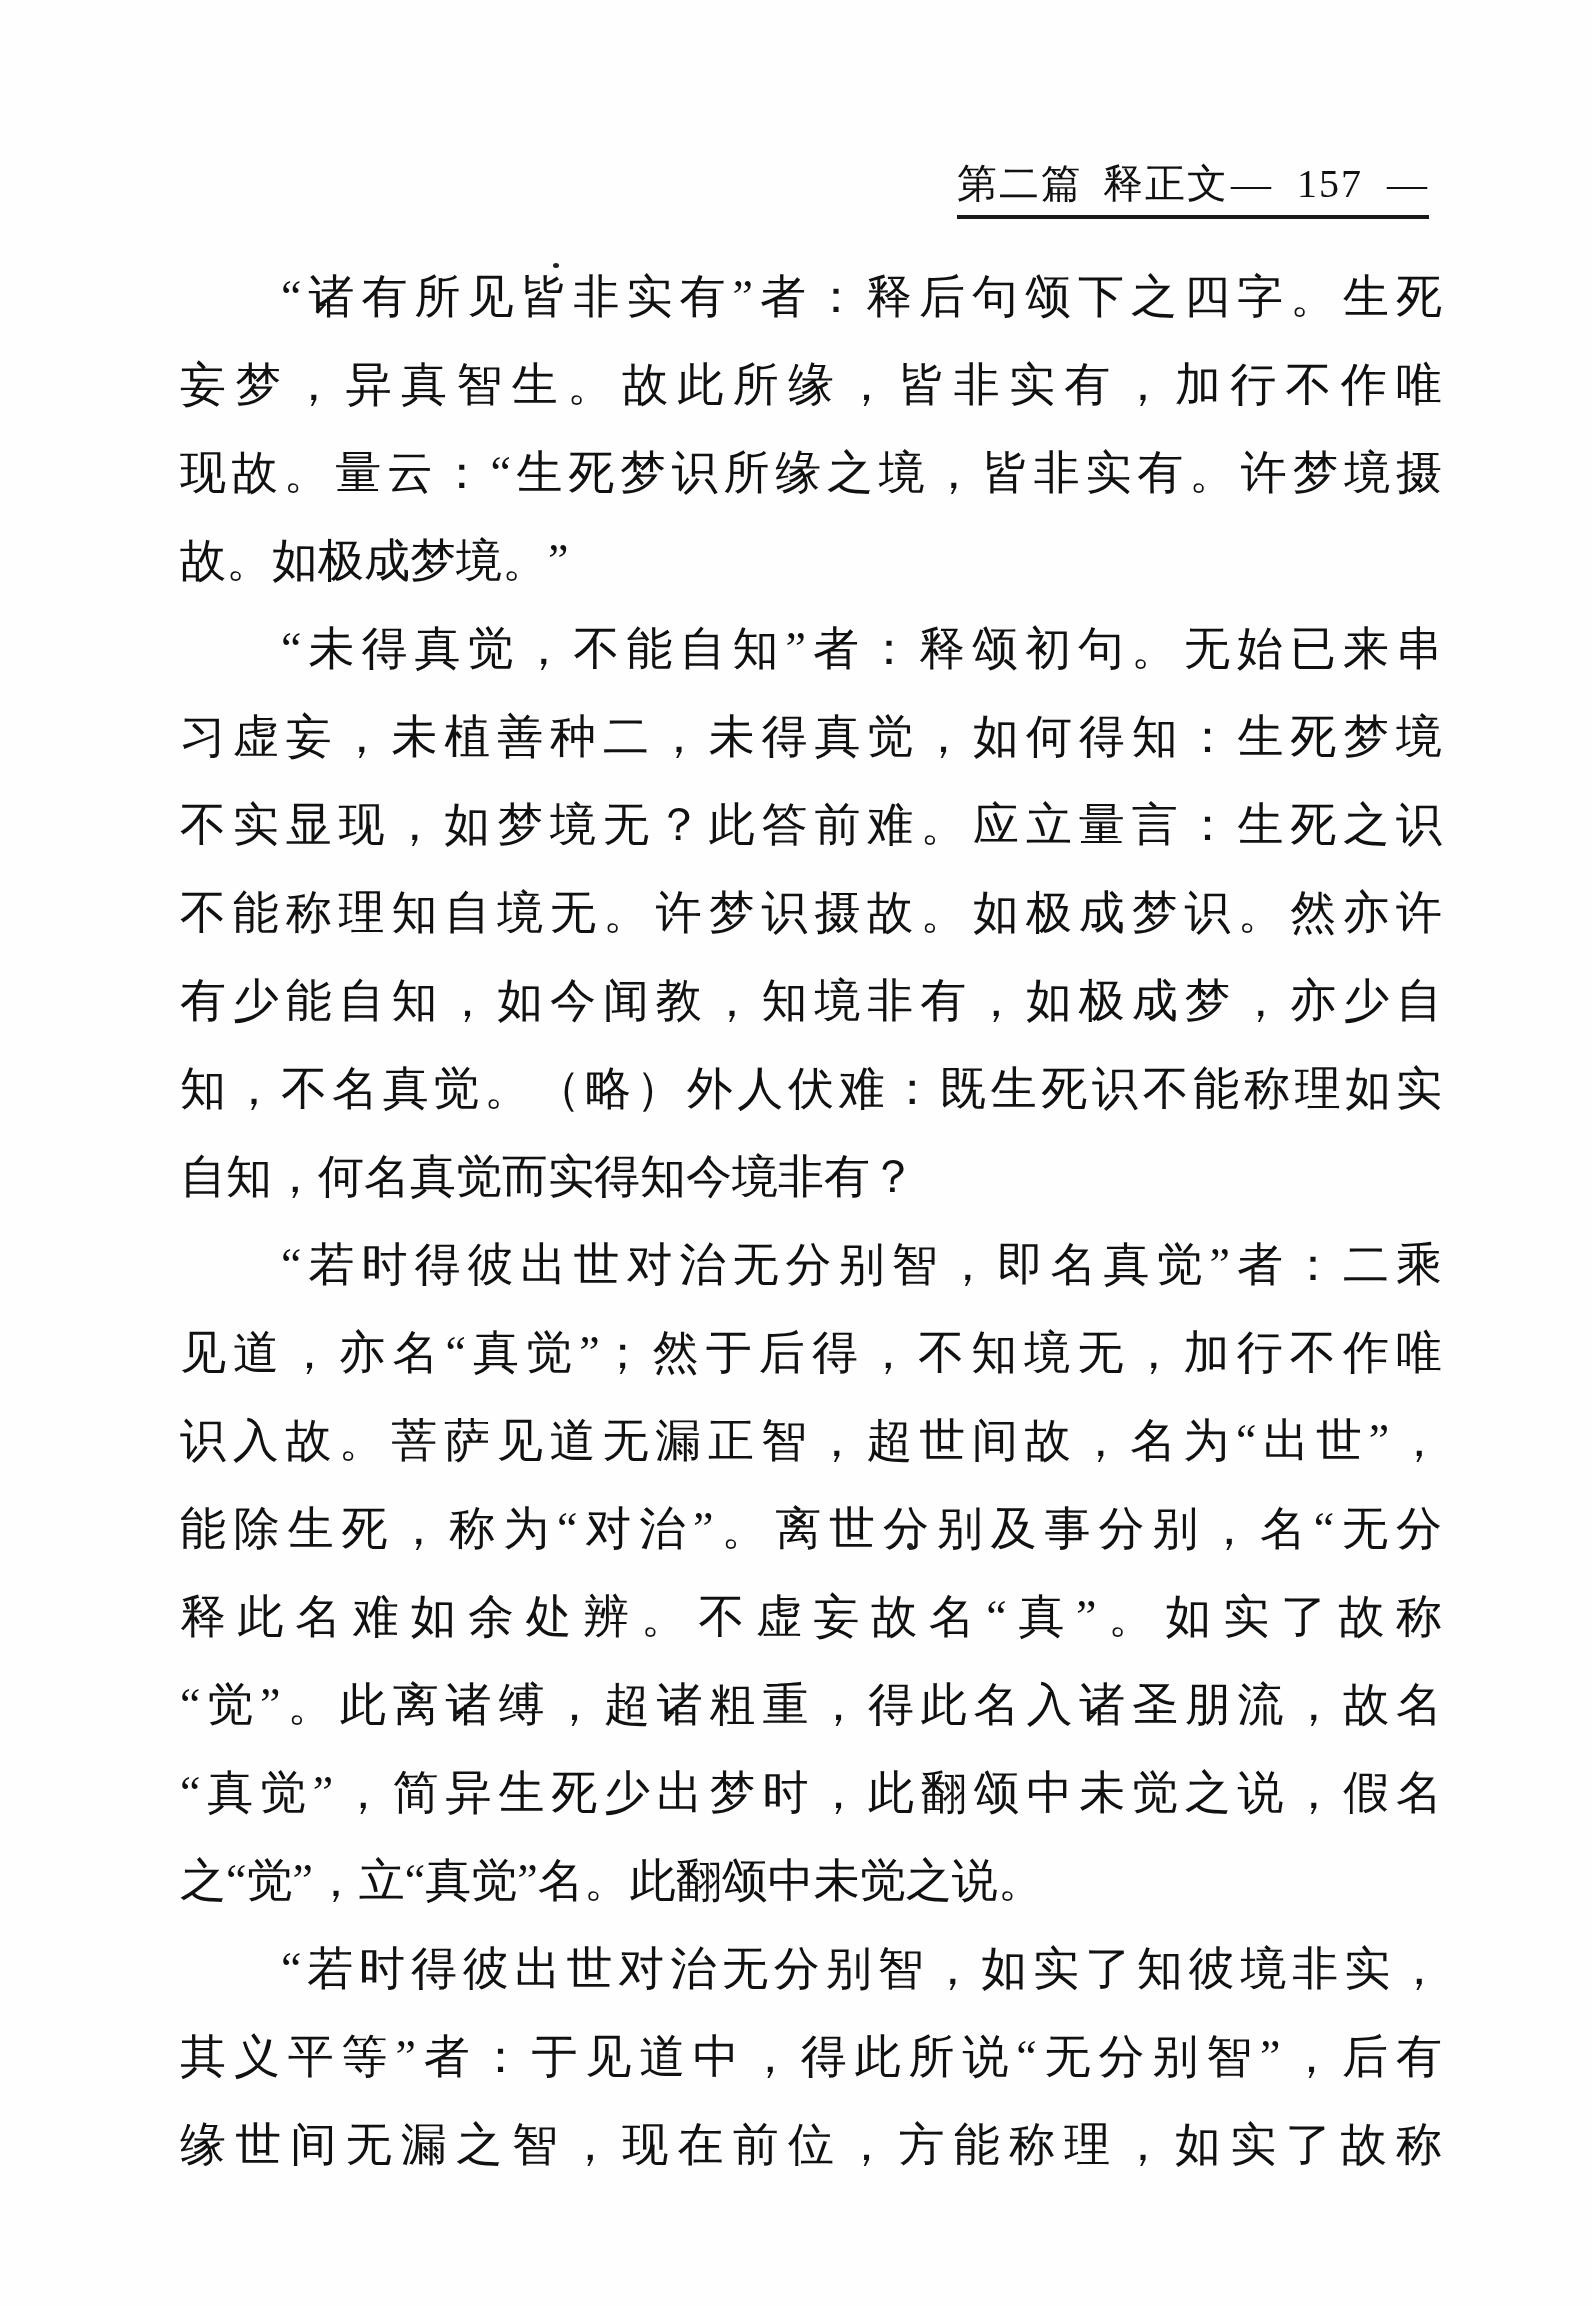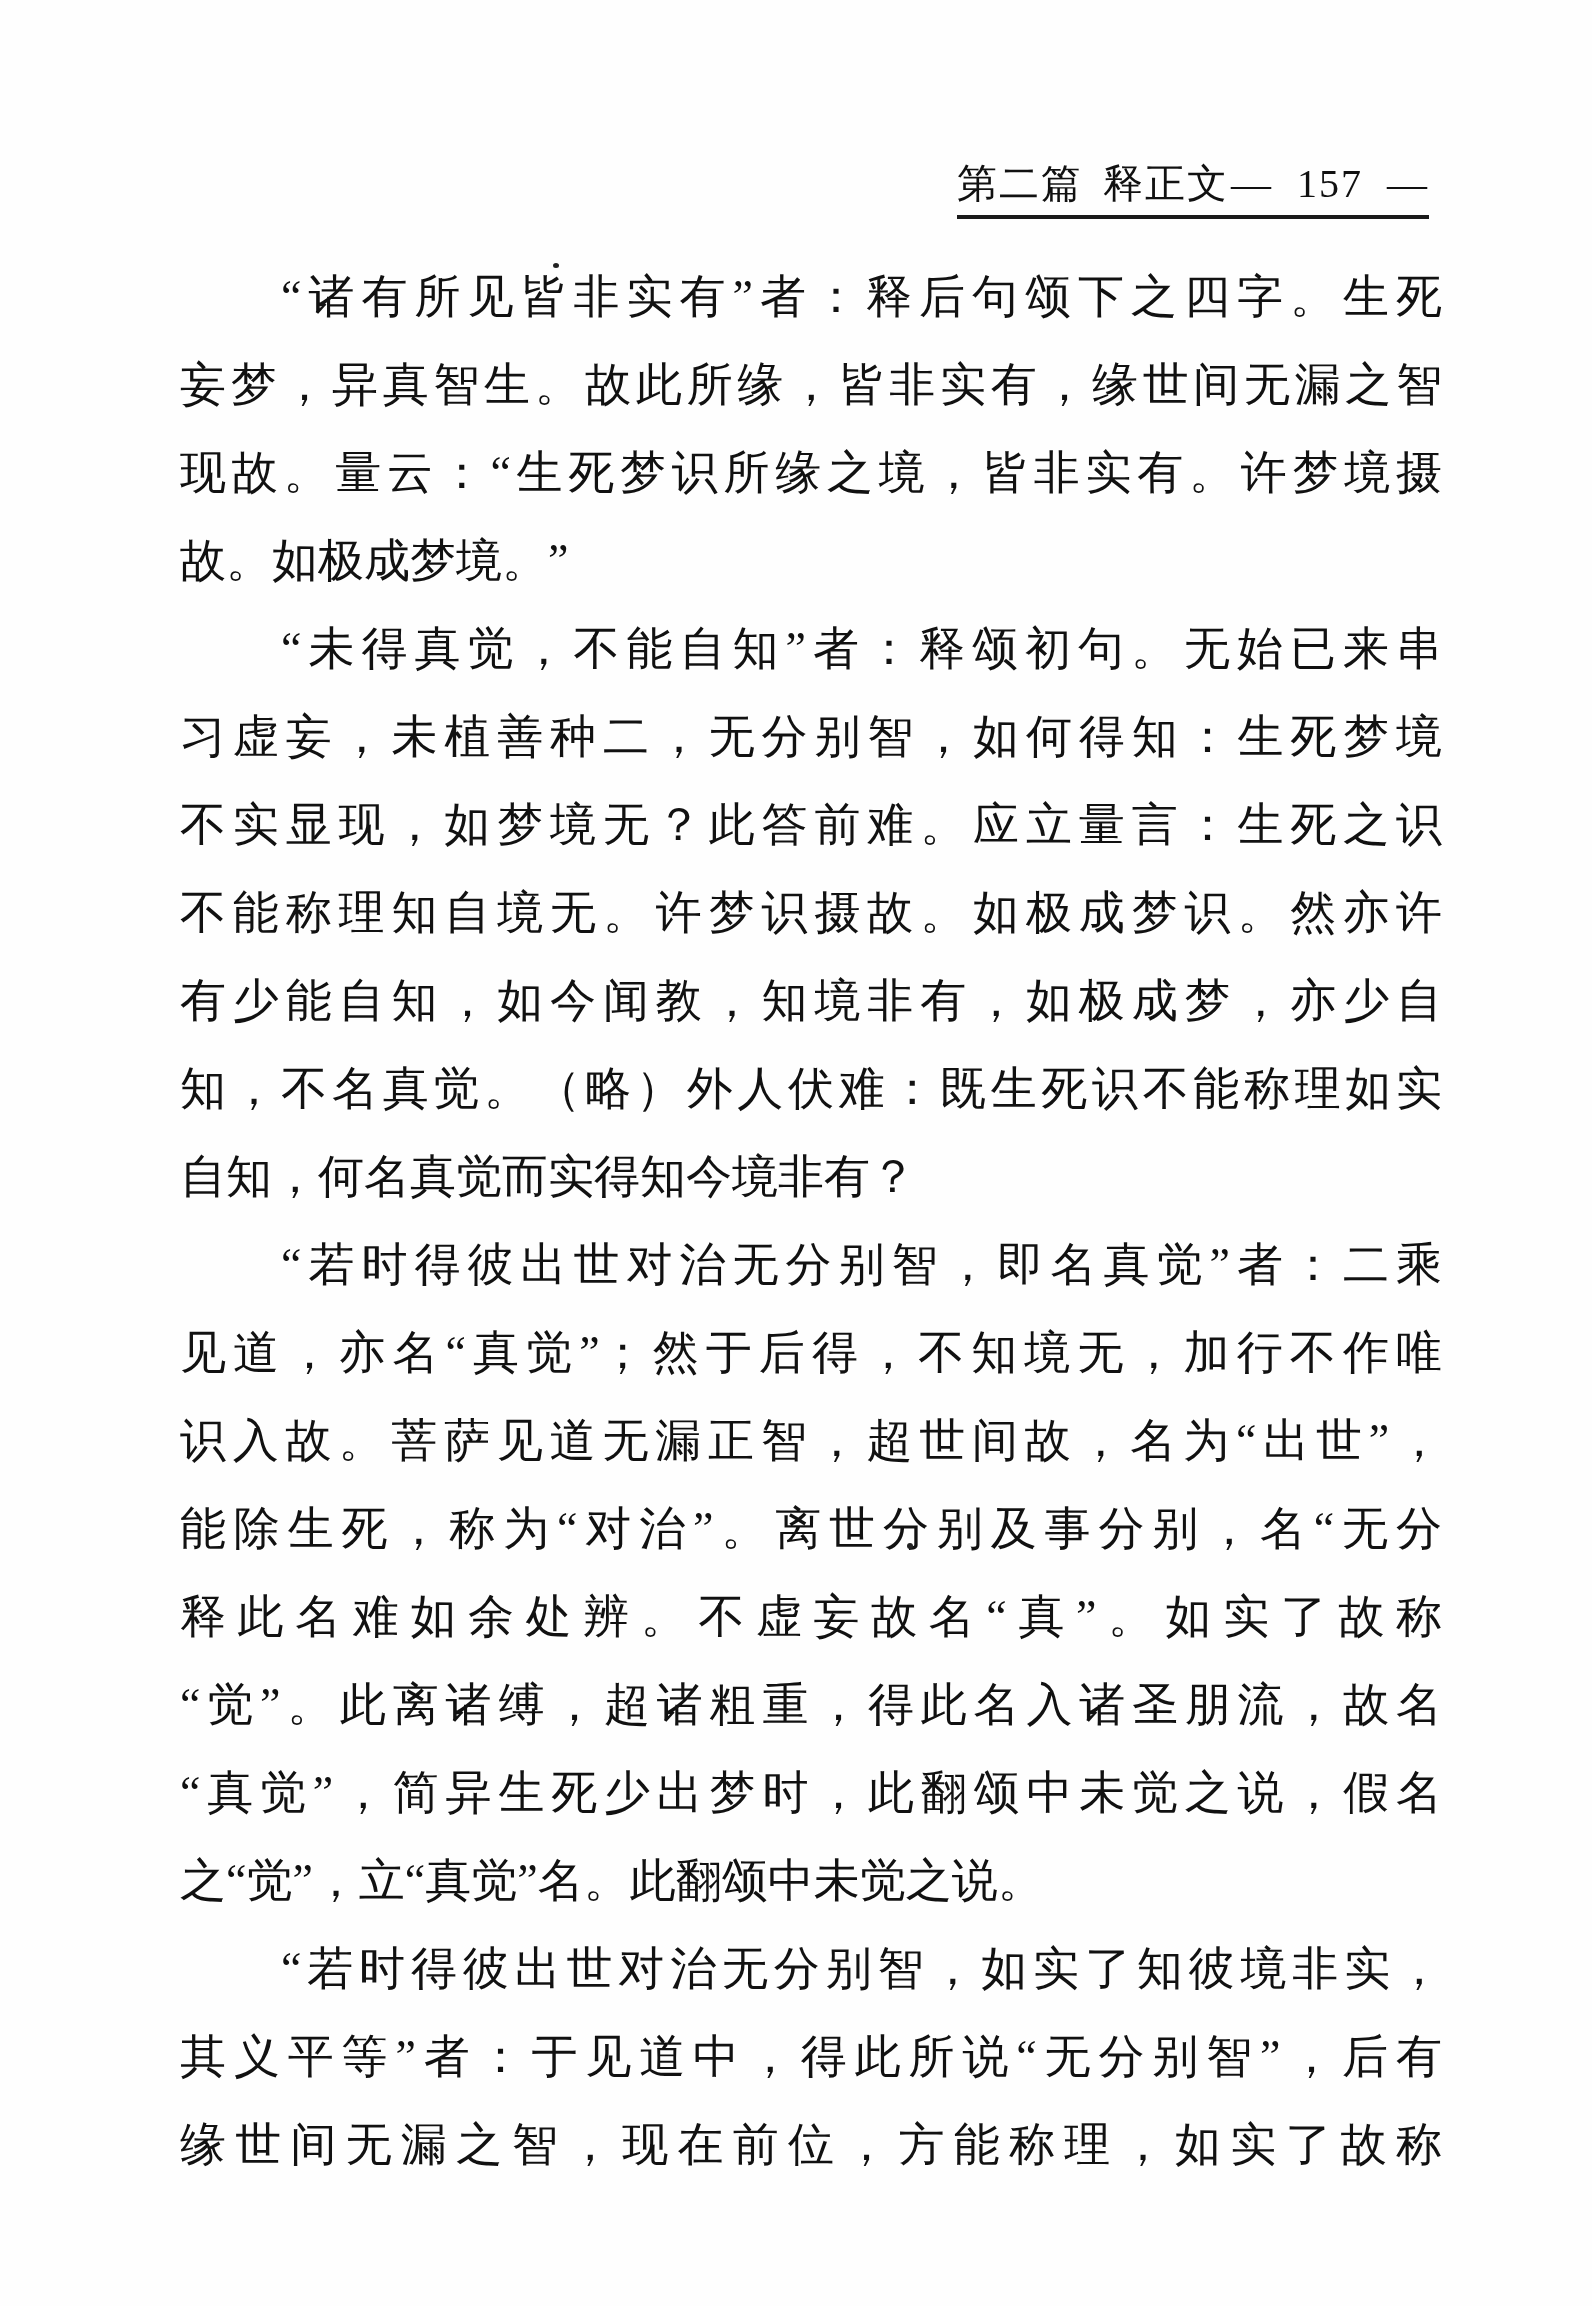--- a/index.html
+++ b/index.html
@@ -55,27 +55,27 @@
 
 <div class="page">
 
   <div class="running-header">
     <span class="sec">第二篇</span><span>释正文</span><span class="dash1">—</span><span class="pagenum">157</span><span>—</span>
   </div>
 
   <div class="body-text">
       <div class="paragraph">
         <div class="line indent">“诸有所见皆非实有”者：释后句颂下之四字。生死</div>
-        <div class="line">妄梦，异真智生。故此所缘，皆非实有，缘世间无漏之智</div>
+        <div class="line">妄梦，异真智生。故此所缘，皆非实有，加行不作唯</div>
         <div class="line">现故。量云：“生死梦识所缘之境，皆非实有。许梦境摄</div>
         <div class="line short">故。如极成梦境。”</div>
       </div>
       <div class="paragraph">
         <div class="line indent">“未得真觉，不能自知”者：释颂初句。无始已来串</div>
-        <div class="line">习虚妄，未植善种二，无分别智，如何得知：生死梦境</div>
+        <div class="line">习虚妄，未植善种二，未得真觉，如何得知：生死梦境</div>
         <div class="line">不实显现，如梦境无？此答前难。应立量言：生死之识</div>
         <div class="line">不能称理知自境无。许梦识摄故。如极成梦识。然亦许</div>
         <div class="line">有少能自知，如今闻教，知境非有，如极成梦，亦少自</div>
         <div class="line">知，不名真觉。（略）外人伏难：既生死识不能称理如实</div>
         <div class="line short">自知，何名真觉而实得知今境非有？</div>
       </div>
       <div class="paragraph">
         <div class="line indent">“若时得彼出世对治无分别智，即名真觉”者：二乘</div>
         <div class="line">见道，亦名“真觉”；然于后得，不知境无，加行不作唯</div>
         <div class="line">识入故。菩萨见道无漏正智，超世间故，名为“出世”，</div>

